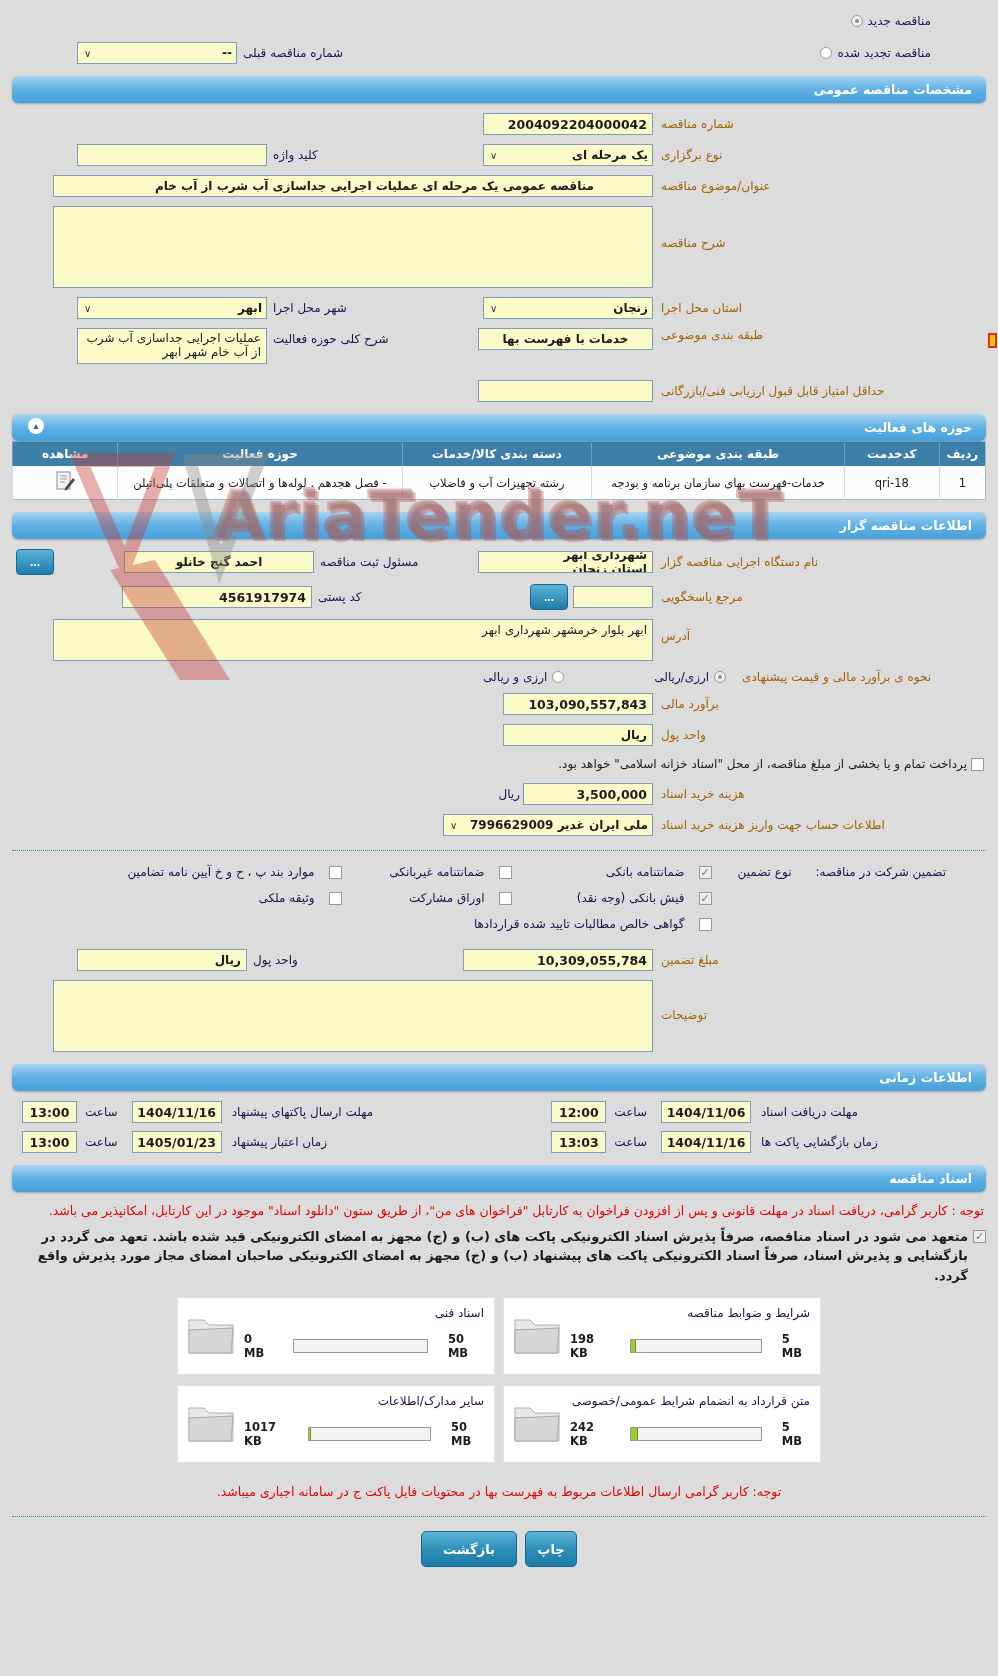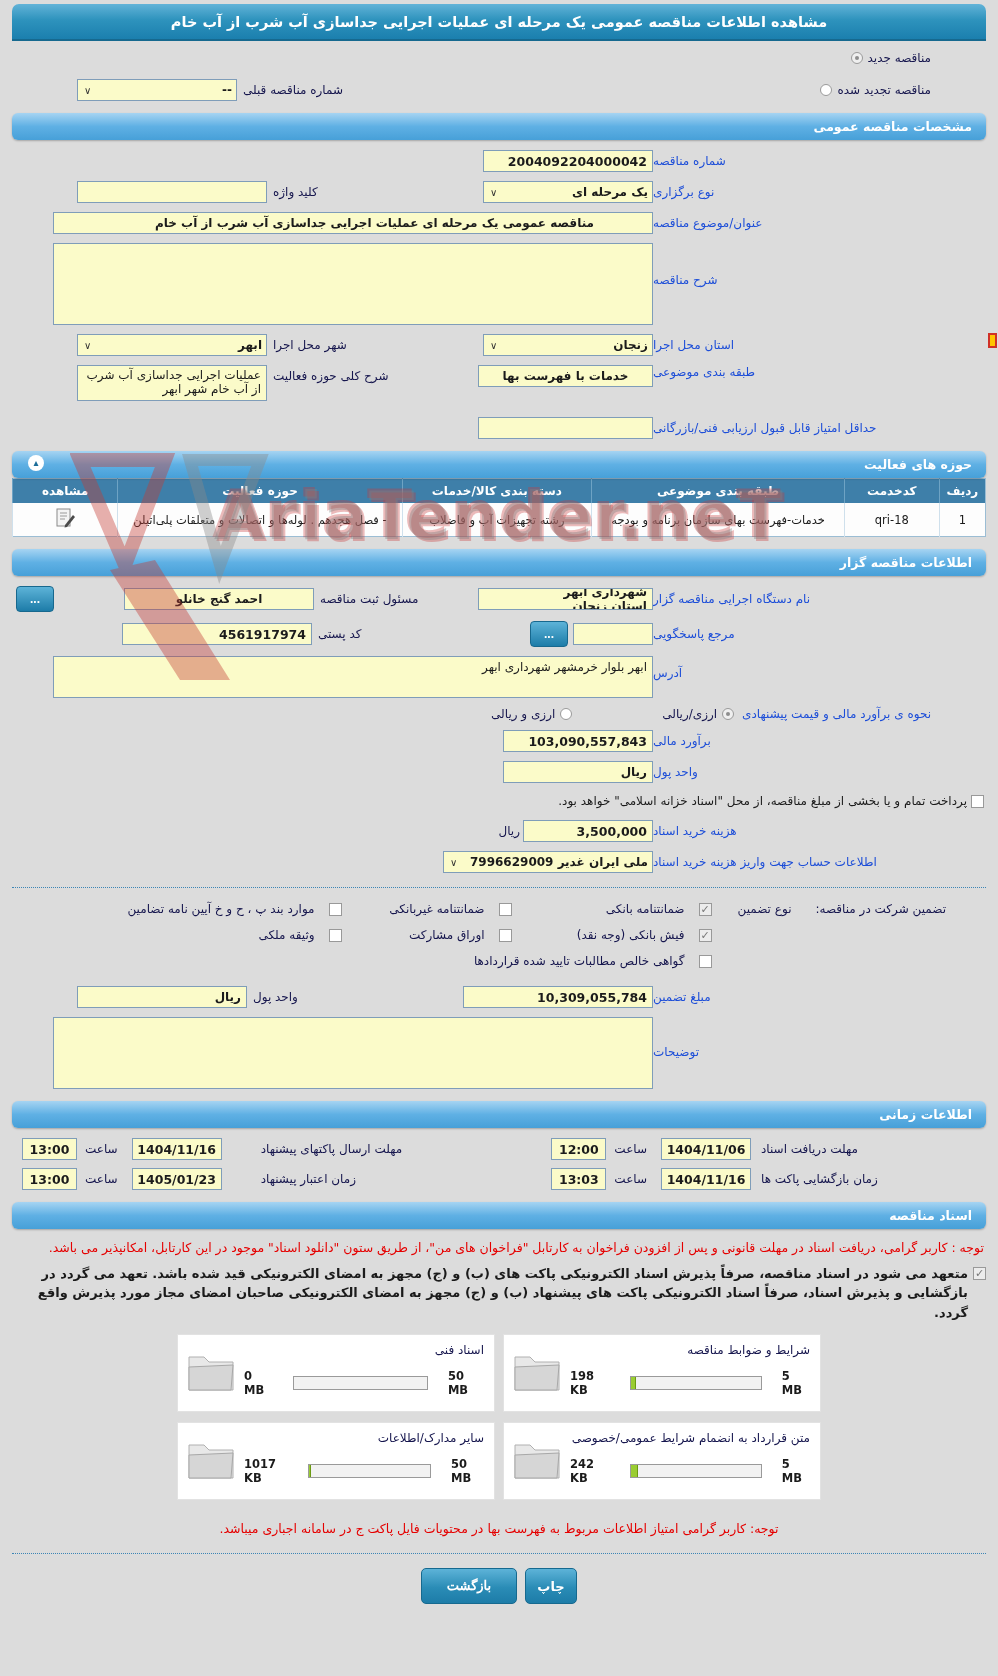--- a/index.html
+++ b/index.html
@@ -27,21 +27,21 @@
   }
   .collapse-btn {
     position:absolute; left:16px; top:4px; width:16px; height:16px;
     background:#fff; border-radius:50%; color:#1b6d99; font-size:10px;
     text-align:center; line-height:16px; font-weight:bold; cursor:pointer;
   }
 
   
   .frow { display:flex; align-items:center; padding-right:55px; margin:9px 0; position:relative; }
   .frow.top-align { align-items:flex-start; }
-  .lblzone { width:278px; min-width:278px; text-align:left; padding-left:0; color:#1d4ed8; }
+  .lblzone { width:278px; min-width:278px; text-align:left; padding-left:8px; color:#a16207; }
   .lbl { color:#15154d; white-space:nowrap; }
   .spacer { flex:1; }
   .leftpair { display:flex; align-items:center; gap:6px; margin-left:65px; }
 
   .ybox {
     background:#FBFBC9; border:1px solid #7f9db9; height:22px;
     padding:2px 5px; display:flex; align-items:center; overflow:hidden;
   }
   .ybox.num { direction:ltr; justify-content:flex-end; font-weight:bold; font-size:12.5px; }
   .ybox.ctr { justify-content:center; font-weight:bold; }
@@ -90,21 +90,21 @@
 
   .dotline { border:none; border-top:1px dotted #3d85b5; margin:14px 0; }
 
   
   .ggrid { display:grid; grid-template-columns:200px 170px 290px; row-gap:12px; justify-items:start; }
   .gitem { display:flex; align-items:center; gap:14px; }
 
   
   .srow { display:flex; align-items:center; padding-right:55px; margin:8px 0; }
   .srow .slbl { width:180px; text-align:left; padding-left:10px; color:#15154d; }
-  .srow .slbl2 { width:190px; text-align:left; padding-left:10px; color:#15154d;margin-left:29px; }
+  .srow .slbl2 { width:190px; text-align:left; padding-left:10px; color:#15154d; }
   .hlabel { margin:0 14px 0 8px; color:#15154d; }
 
   
   .notice { color:#e50000; font-size:12.5px; line-height:1.5; margin:4px 2px; }
   .commitment { font-weight:bold; font-size:13px; line-height:1.5; margin:6px 0; display:flex; gap:5px; }
   .commitment .cb { margin-top:3px; }
   .cards { display:grid; grid-template-columns:318px 318px; gap:10px 8px; justify-content:center; margin:12px 0; }
   .card { background:#fff; border:1px solid #e2e2e2; height:78px; position:relative; padding:8px 10px 8px 66px; }
   .card .folder { position:absolute; left:8px; top:12px; }
   .card .ctitle { text-align:right; color:#15154d; font-size:12px; margin-bottom:12px; }
@@ -112,21 +112,21 @@
   .pbar { width:150px; height:14px; border:1px solid #9a9a9a; background:#f2f2f2; position:relative; }
   .pfill { position:absolute; left:0; top:0; bottom:0; background:#9ACD32; border-right:1px solid #6b9a13; }
 
   
   .footbtns { display:flex; justify-content:center; gap:8px; margin:14px 0; }
   .bigbtn {
     background:linear-gradient(180deg,#5db3d8 0%, #2a8cb6 55%, #1d7ca8 100%);
     color:#fff; border:1px solid #16698f; border-radius:5px; height:36px;
     font-weight:bold; font-size:13px; cursor:pointer; font-family:inherit;
   }
-  .btn-print { width:52px; } .btn-back { width:96px;font-family:Liberation Serif, serif; }
+  .btn-print { width:52px; } .btn-back { width:96px; }
 
   
   .watermark {
     position:absolute; top:478px; left:0; right:0; text-align:center;
     font-size:66px; font-weight:bold; letter-spacing:1px;
     color:rgba(130,130,130,0.40);
     text-shadow:2px 2px 0 rgba(200,60,60,0.35), -2px -2px 0 rgba(200,60,60,0.35);
     pointer-events:none; z-index:6; direction:ltr; white-space:nowrap;
   }
   .wm-shape { position:absolute; left:70px; top:450px; z-index:6; opacity:.40; pointer-events:none; }
@@ -140,21 +140,20 @@
 <div class="wrap">
 
   <div class="watermark">AriaTender.neT</div>
   <svg class="wm-shape" width="200" height="240" viewBox="0 0 200 240">
     <path d="M10 10 L95 10 L55 115 Z" fill="none" stroke="#c43c36" stroke-width="14"></path>
     <path d="M40 120 L110 230 L160 230 L85 110 Z" fill="#c43c36"></path>
     <path d="M120 10 L190 10 L150 115 Z" fill="none" stroke="#8a8a8a" stroke-width="12"></path>
   </svg>
   <div class="redmark"></div>
 
-  <div class="titlebar">مشاهده اطلاعات مناقصه عمومی یک مرحله ای عملیات اجرایی جداسازی آب شرب از آب خام</div>
 
   <div class="radio-toprow">
     <span class="lbl">مناقصه جدید</span>
     <span class="radio on" style="margin-right:5px"></span>
   </div>
   <div class="radio-toprow" style="margin-top:14px">
     <span class="lbl">مناقصه تجدید شده</span>
     <span class="radio" style="margin-right:5px"></span>
     <span class="spacer"></span>
     <span class="lbl">شماره مناقصه قبلی</span>
@@ -470,21 +469,21 @@
       <div class="stats">
         <span>1017 KB</span>
         <span class="pbar">
             <span class="pfill" style="width: 2%;"></span>
           </span>
         <span>50 MB</span>
       </div>
     </div>
   </div>
 
-  <div class="notice" style="text-align:center;margin-top:20px">توجه: کاربر گرامی امتیاز اطلاعات مربوط به فهرست بها در محتویات فایل پاکت ج در سامانه اجباری میباشد.</div>
+  <div class="notice" style="text-align:center;margin-top:20px">توجه: کاربر گرامی ارسال اطلاعات مربوط به فهرست بها در محتویات فایل پاکت ج در سامانه اجباری میباشد.</div>
 
   <hr class="dotline">
 
   <div class="footbtns">
     <button class="bigbtn btn-print">چاپ</button>
     <button class="bigbtn btn-back">بازگشت</button>
   </div>
 
 </div>
 

